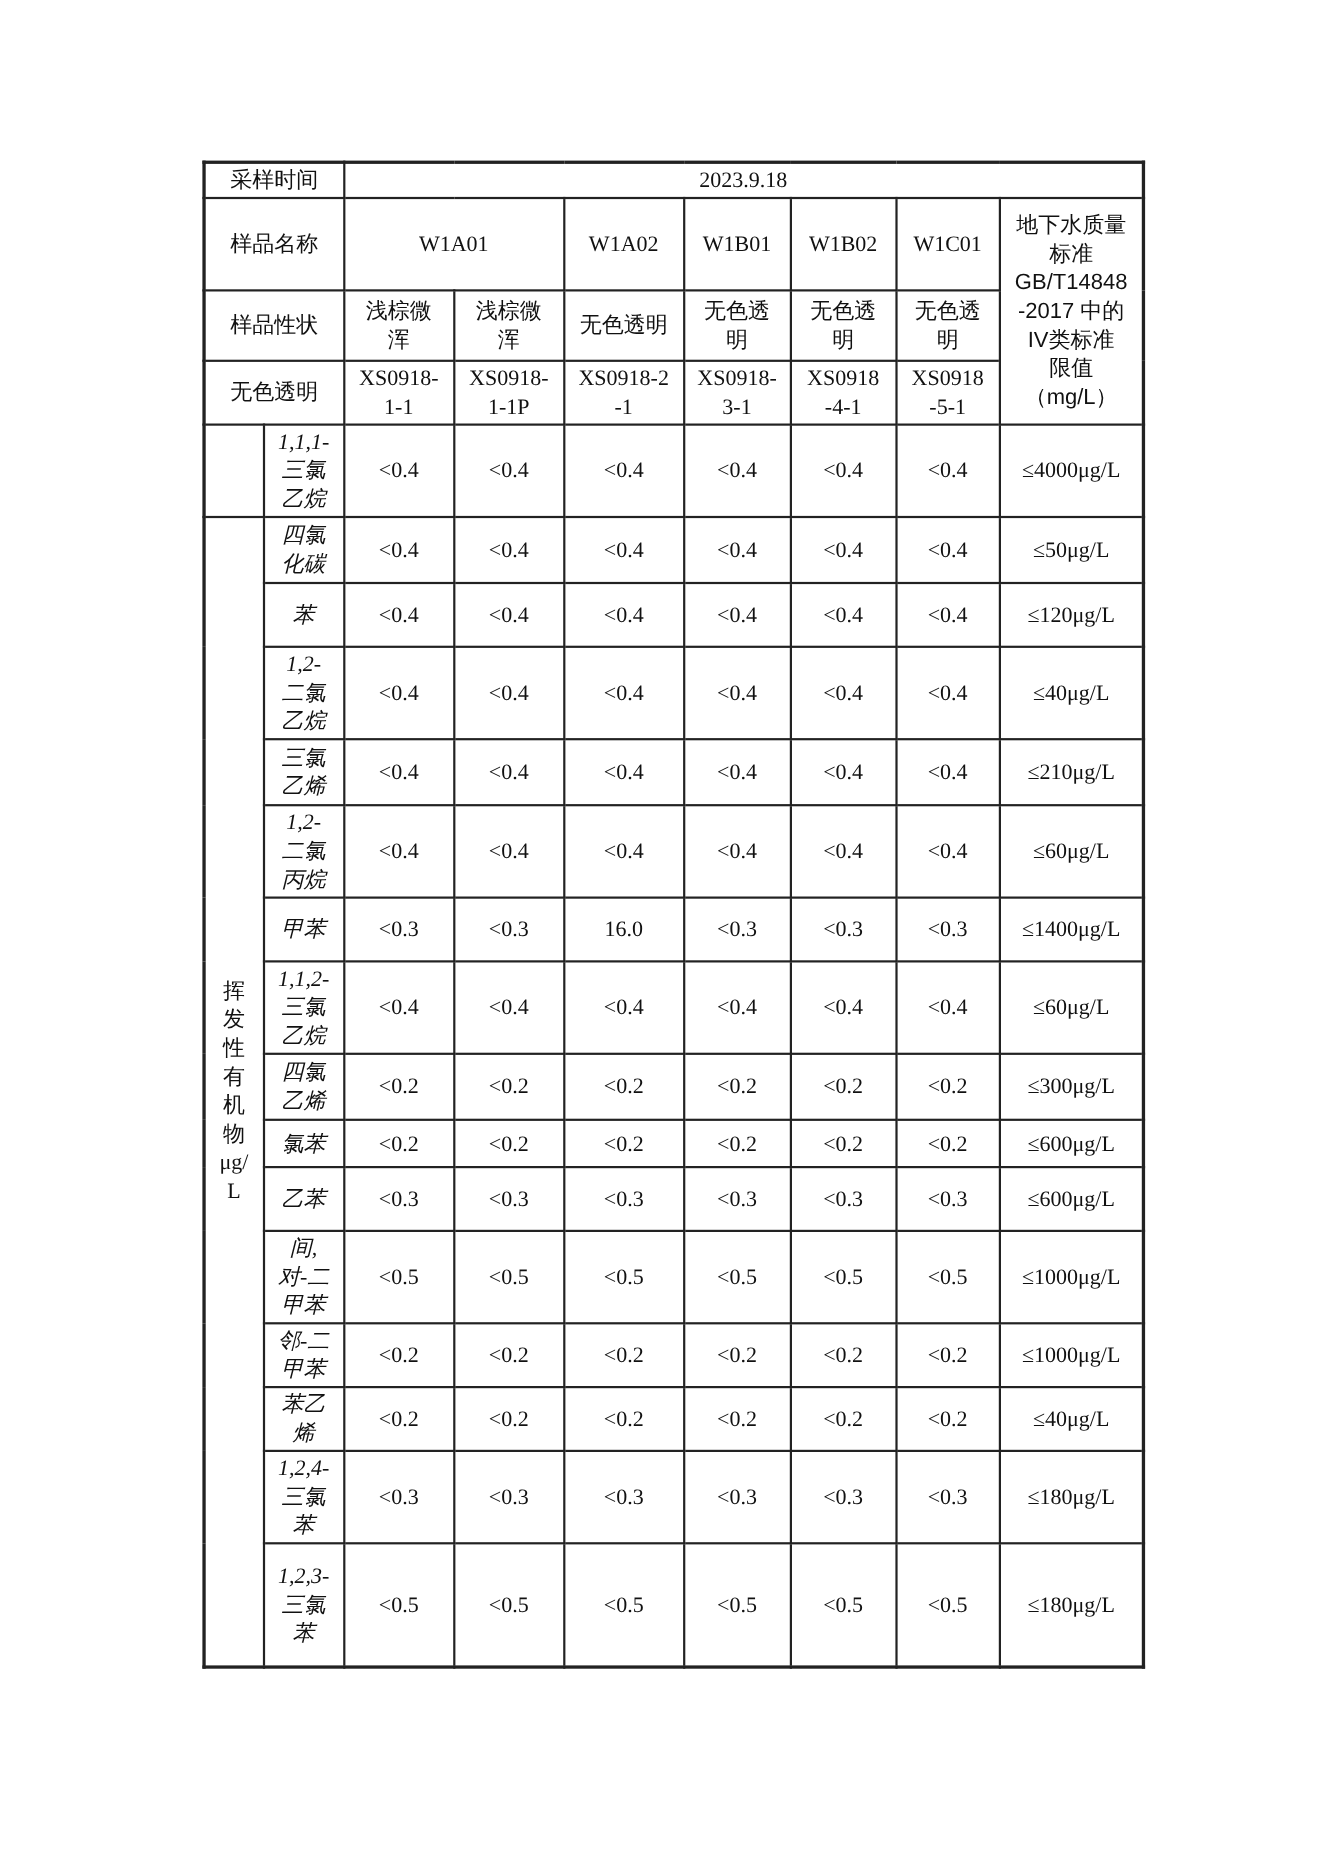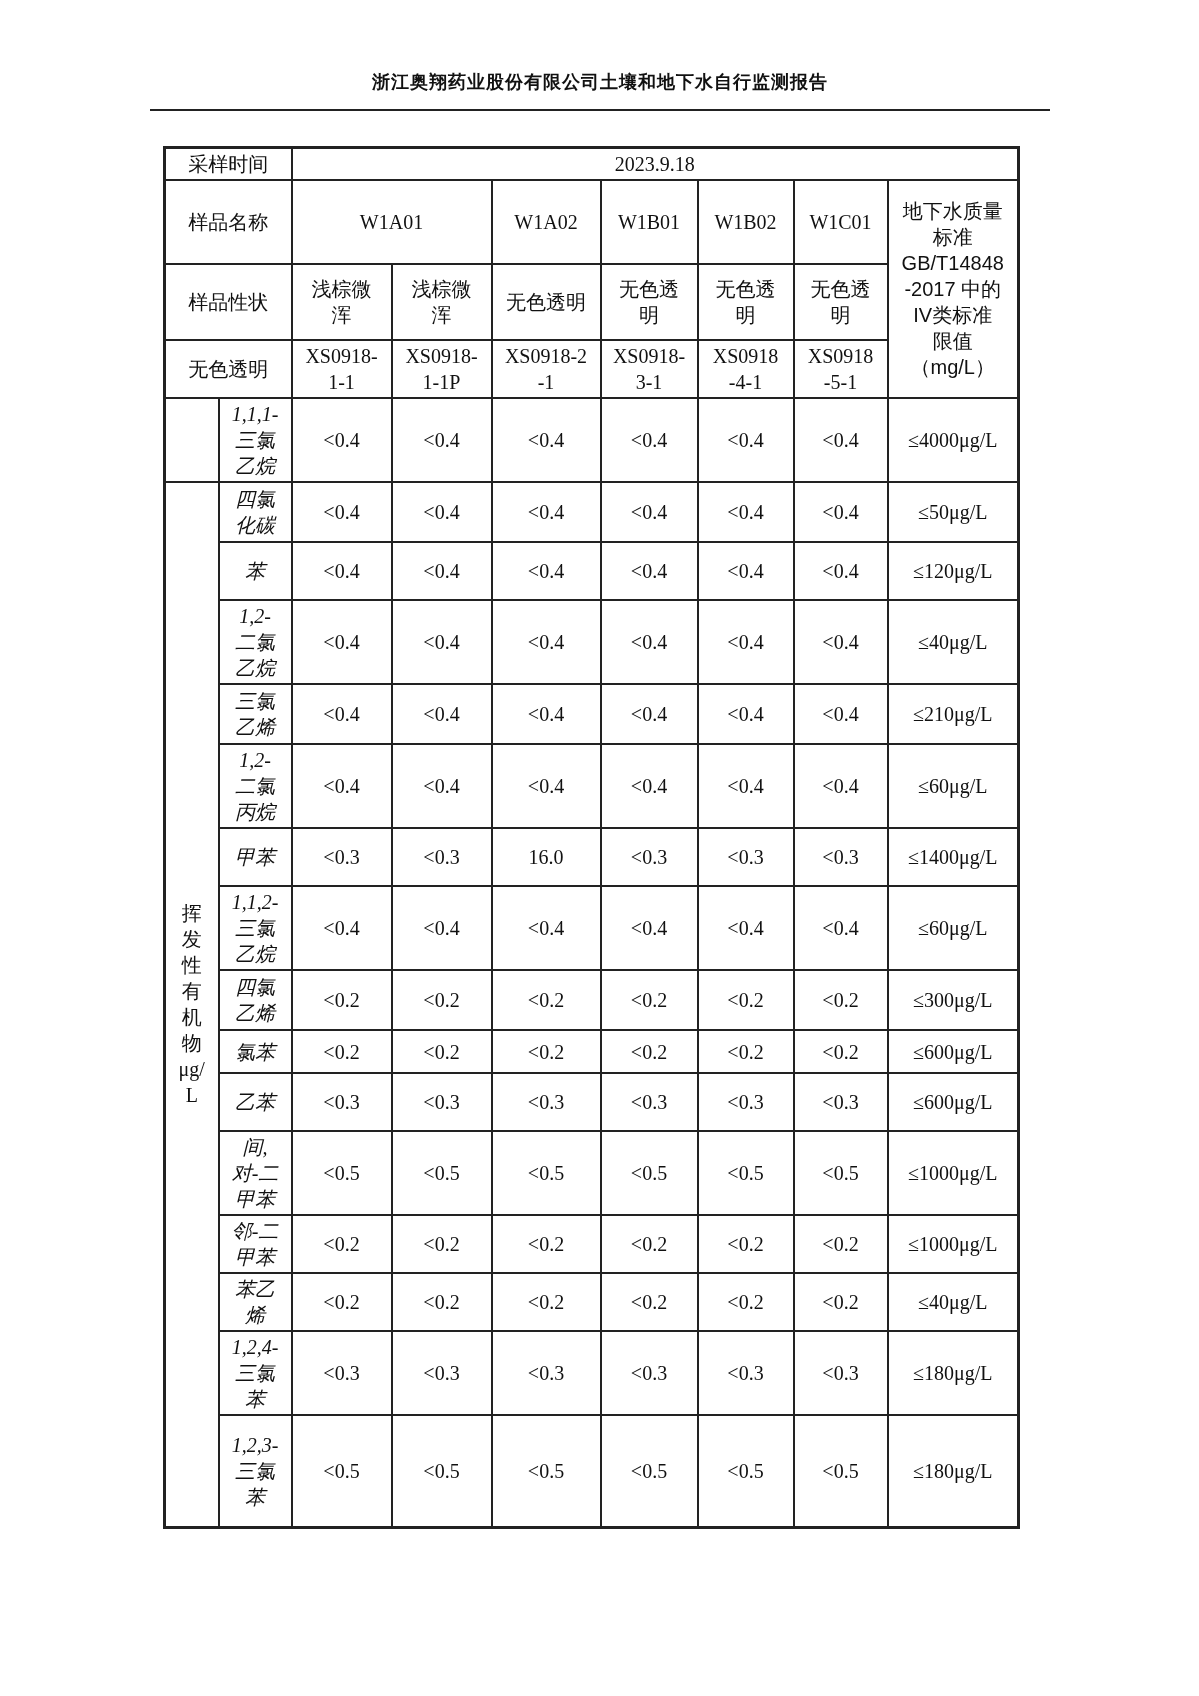--- a/index.html
+++ b/index.html
@@ -14,21 +14,21 @@
     position:absolute;left:150px;width:900px;top:70px;
     text-align:center;border-bottom:2px solid #222;padding-bottom:15px;
   }
   .doc-title{
     font-family:"Liberation Sans", sans-serif;
     font-weight:bold;font-size:18px;letter-spacing:1px;
   }
 
   
   table.results{
-    position:absolute;left:163px;top:146px;
+    position:absolute;left:184px;top:146px;
     border-collapse:collapse;table-layout:fixed;
     border:3px solid #222;
   }
   table.results td, table.results th{
     border:2px solid #222;
     text-align:center;vertical-align:middle;
     padding:2px 2px;line-height:1.3;
     font-size:20px;font-weight:normal;
     overflow:hidden;
   }
@@ -55,23 +55,20 @@
     font-size:18px;
   }
   .footer-company{font-family:"Liberation Sans", sans-serif;font-weight:bold;}
   .footer-page{font-family:"Liberation Serif", serif;}
 </style>
 </head>
 <body>
 
 <div class="page">
 
-  <div class="doc-header">
-    <div class="doc-title">浙江奥翔药业股份有限公司土壤和地下水自行监测报告</div>
-  </div>
 
   <table class="results">
     <colgroup>
       <col style="width:54px">
         <col style="width:73px">
       <col style="width:100px">
         <col style="width:100px">
         <col style="width:109px">
       <col style="width:97px">
         <col style="width:96px">
@@ -91,21 +88,21 @@
         <td class="bser">W1B02</td>
         <td class="bser">W1C01</td>
         <td rowspan="3" class="limit-h">地下水质量
 标准
 GB/T14848
 -2017 中的
 IV类标准
 限值
 （mg/L）</td>
       </tr>
-      <tr style="height:76px">
+      <tr style="height:64px">
         <th colspan="2" class="hlabel">样品性状</th>
         <td class="hlabel prewrap">浅棕微
 浑</td>
         <td class="hlabel prewrap">浅棕微
 浑</td>
         <td class="hlabel prewrap">无色透明</td>
         <td class="hlabel prewrap">无色透
 明</td>
         <td class="hlabel prewrap">无色透
 明</td>

